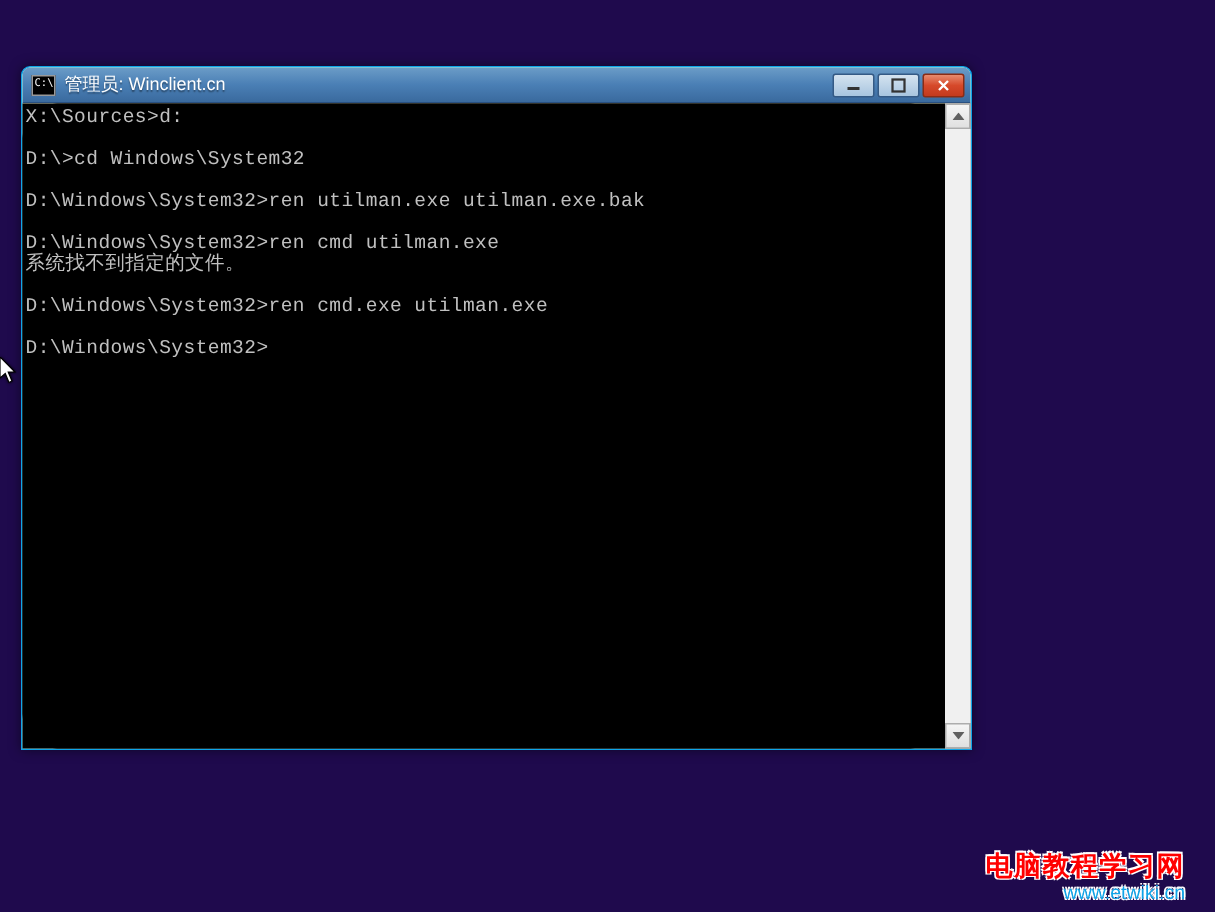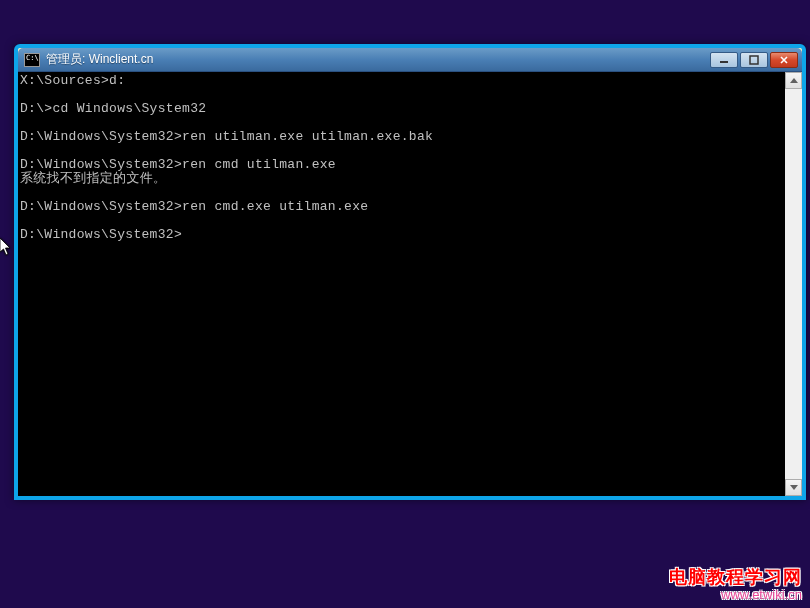--- a/index.html
+++ b/index.html
@@ -12,24 +12,24 @@
       height: 608px;
       background: #1f0a4d;
       position: relative;
       font-family: "Microsoft YaHei", "SimSun", sans-serif;
       overflow: hidden;
     }
     .window {
       position: absolute;
       left: 14px;
       top: 44px;
-      width: 792px;
+      width: 634px;
       height: 456px;
       background: #fef9c3;
-      border: 4px solid #0ea5e9;
+      border: 1px solid #0ea5e9;
       border-radius: 6px 6px 0 0;
       box-shadow: 0 0 8px rgba(0,0,0,0.5);
     }
     .titlebar {
       height: 24px;
       background: linear-gradient(to bottom, #6b9cc7 0%, #4a7fb5 50%, #3a6a9e 100%);
       border-bottom: 1px solid #2a5080;
       display: flex;
       align-items: center;
       padding: 0 4px 0 6px;
@@ -129,35 +129,35 @@
       left: 0;
       top: 238px;
       width: 12px;
       height: 18px;
     }
     .cursor svg {
       filter: drop-shadow(0 0 1px #000);
     }
     .watermark {
       position: absolute;
-      right: 8px;
+      right: 20px;
       bottom: 6px;
       text-align: right;
       margin-top: 27px;
     }
     .wm-line1 {
       color: #ff0000;
       font-size: 18px;
       font-weight: bold;
       text-shadow: 1px 1px 0 #fff, -1px -1px 0 #fff, 1px -1px 0 #fff, -1px 1px 0 #fff;
       font-family: "Microsoft YaHei", sans-serif;
       letter-spacing: 1px;
     }
     .wm-line2 {
-      color: #ec4899;
+      color: #0ea5e9;
       font-size: 13px;
       text-shadow: 1px 1px 0 #fff, -1px -1px 0 #fff, 1px -1px 0 #fff, -1px 1px 0 #fff;
       font-family: Arial, sans-serif;
       margin-top: -2px;
     }
   </style>
 </head>
 <body>
 
 <div class="cursor">

